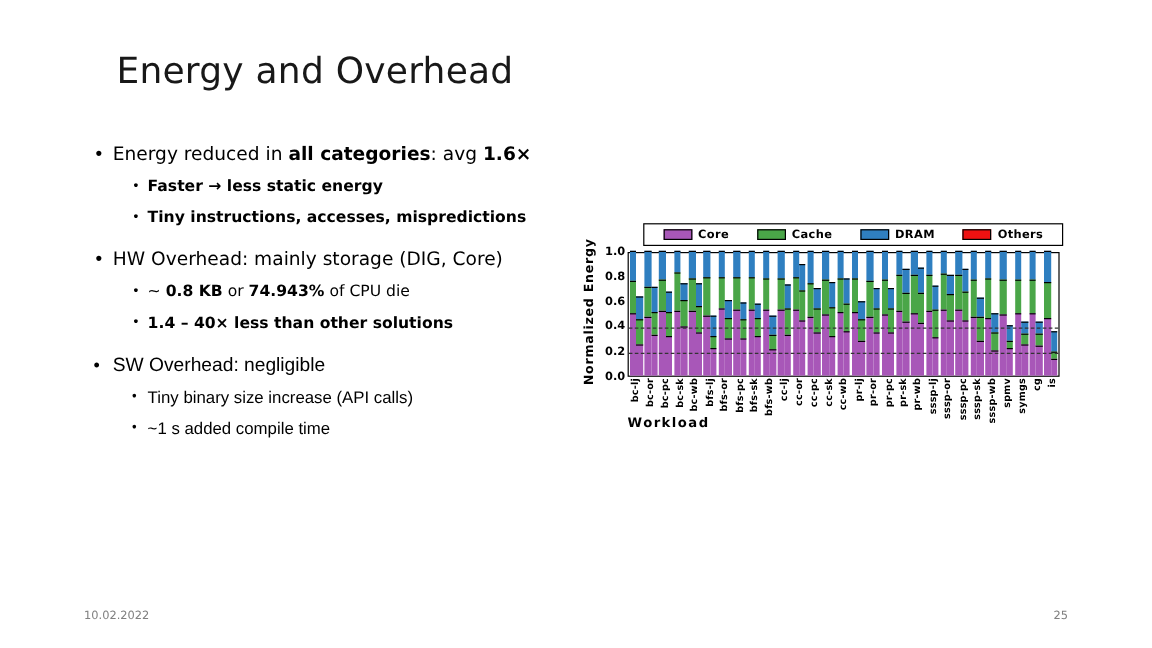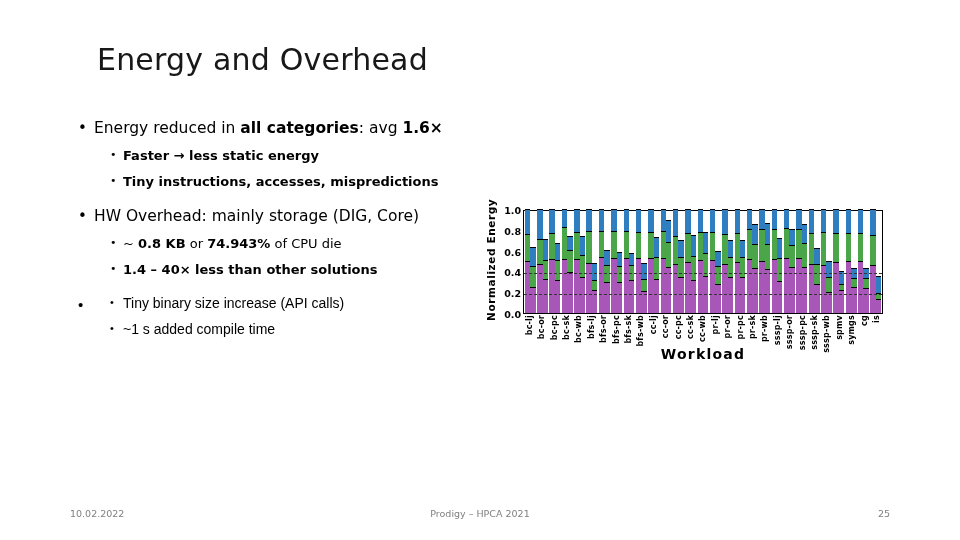--- a/index.html
+++ b/index.html
@@ -84,22 +84,22 @@
 
   .xticks{position:absolute;left:39px;top:129px;width:360px;height:36px;display:flex;}
   .xt{
     flex:1 1 0;display:flex;justify-content:center;align-items:flex-start;
   }
   .xt span{
     font-family:"DejaVu Sans", sans-serif;font-weight:bold;font-size:8px;color:#000;
     writing-mode:vertical-rl;transform:rotate(180deg);white-space:nowrap;letter-spacing:.2px;
   }
   .xlabel{
-    position:absolute;left:39px;top:160px;width:360px;text-align:center;
-    font-family:"DejaVu Sans", sans-serif;font-weight:bold;font-size:14px;
+    position:absolute;left:39px;top:160px;width:360px;
+    font-family:"DejaVu Sans", sans-serif;font-weight:bold;font-size:11px;
     letter-spacing:1.2px;color:#000;
   }
 </style>
 </head>
 <body>
 
 <div class="slide">
 
   <div class="slide-title">Energy and Overhead</div>
 
@@ -108,36 +108,54 @@
         <div class="l1"><span class="bdot">•</span><span>Energy reduced in </span><b>all categories</b><span>: avg </span><b>1.6×</b></div>
         <div class="l2"><span class="bdot">•</span><b>Faster → less static energy</b></div>
         <div class="l2"><span class="bdot">•</span><b>Tiny instructions, accesses, mispredictions</b></div>
       </div>
       <div class="blk">
         <div class="l1"><span class="bdot">•</span><span>HW Overhead: mainly storage (DIG, Core)</span></div>
         <div class="l2"><span class="bdot">•</span><span>~ </span><b>0.8 KB</b><span> or </span><b>74.943%</b><span> of CPU die</span></div>
         <div class="l2"><span class="bdot">•</span><b>1.4 – 40× less than other solutions</b></div>
       </div>
       <div class="blk arial">
-        <div class="l1"><span class="bdot">•</span></div>
+        <div class="l1"><span class="bdot">•</span><span>SW Overhead: negligible</span></div>
         <div class="l2"><span class="bdot">•</span><span>Tiny binary size increase (API calls)</span></div>
         <div class="l2"><span class="bdot">•</span><span>~1 s added compile time</span></div>
       </div>
     </div>
 
   <div class="chart">
     <div class="ylabel">Normalized Energy</div>
     <div class="yticks">
         <div class="ytick" style="top: 104px;">0.0</div>
         <div class="ytick" style="top: 83.2px;">0.2</div>
         <div class="ytick" style="top: 62.4px;">0.4</div>
         <div class="ytick" style="top: 41.6px;">0.6</div>
         <div class="ytick" style="top: 20.8px;">0.8</div>
         <div class="ytick" style="top: 0px;">1.0</div>
       </div>
+    <div class="legend">
+        <div class="lg">
+          <div class="swatch" style="background: rgb(168, 87, 184);"></div>
+          <span class="lgt">Core</span>
+        </div>
+        <div class="lg">
+          <div class="swatch" style="background: rgb(74, 166, 72);"></div>
+          <span class="lgt">Cache</span>
+        </div>
+        <div class="lg">
+          <div class="swatch" style="background: rgb(47, 127, 192);"></div>
+          <span class="lgt">DRAM</span>
+        </div>
+        <div class="lg">
+          <div class="swatch" style="background: rgb(238, 17, 17);"></div>
+          <span class="lgt">Others</span>
+        </div>
+      </div>
     <div class="plot">
       <div class="bars">
           <div class="grp">
             <div class="bar" style="height: 104px;">
               <div class="seg" style="height: 24.96px; background: rgb(47, 127, 192);"></div>
               <div class="seg" style="height: 27.04px; background: rgb(74, 166, 72);"></div>
               <div class="seg" style="height: 52px; background: rgb(168, 87, 184);"></div>
             </div>
             <div class="bar" style="height: 65.52px;">
               <div class="seg" style="height: 18.72px; background: rgb(47, 127, 192);"></div>
@@ -572,17 +590,16 @@
         </div>
         <div class="xt">
           <span>is</span>
         </div>
       </div>
     <div class="xlabel">Workload</div>
   </div>
 
   <div class="footer">
     <div class="ft ft-date">10.02.2022</div>
-    <div class="ft ft-center">Prodigy – HPCA 2021</div>
     <div class="ft ft-page">25</div>
   </div>
 
 </div>
 
 </body></html>

